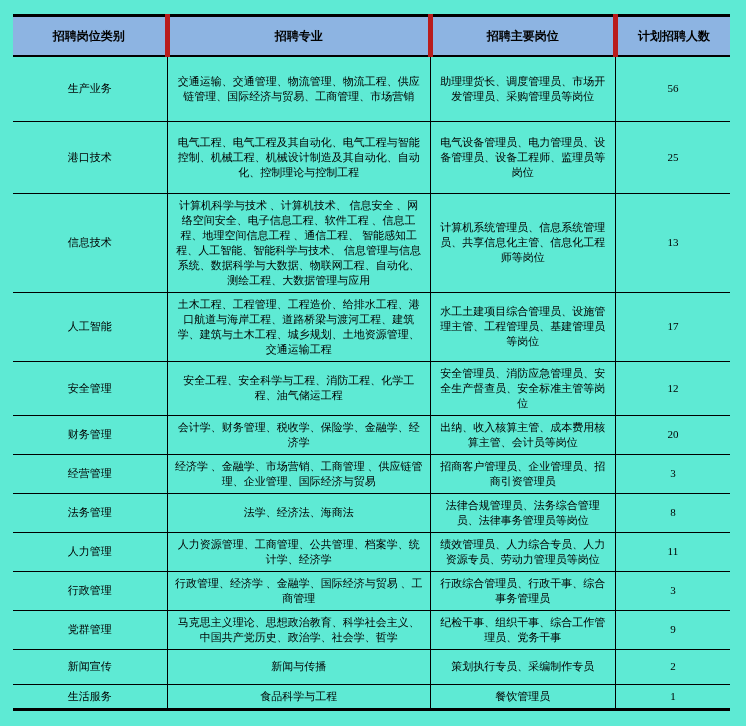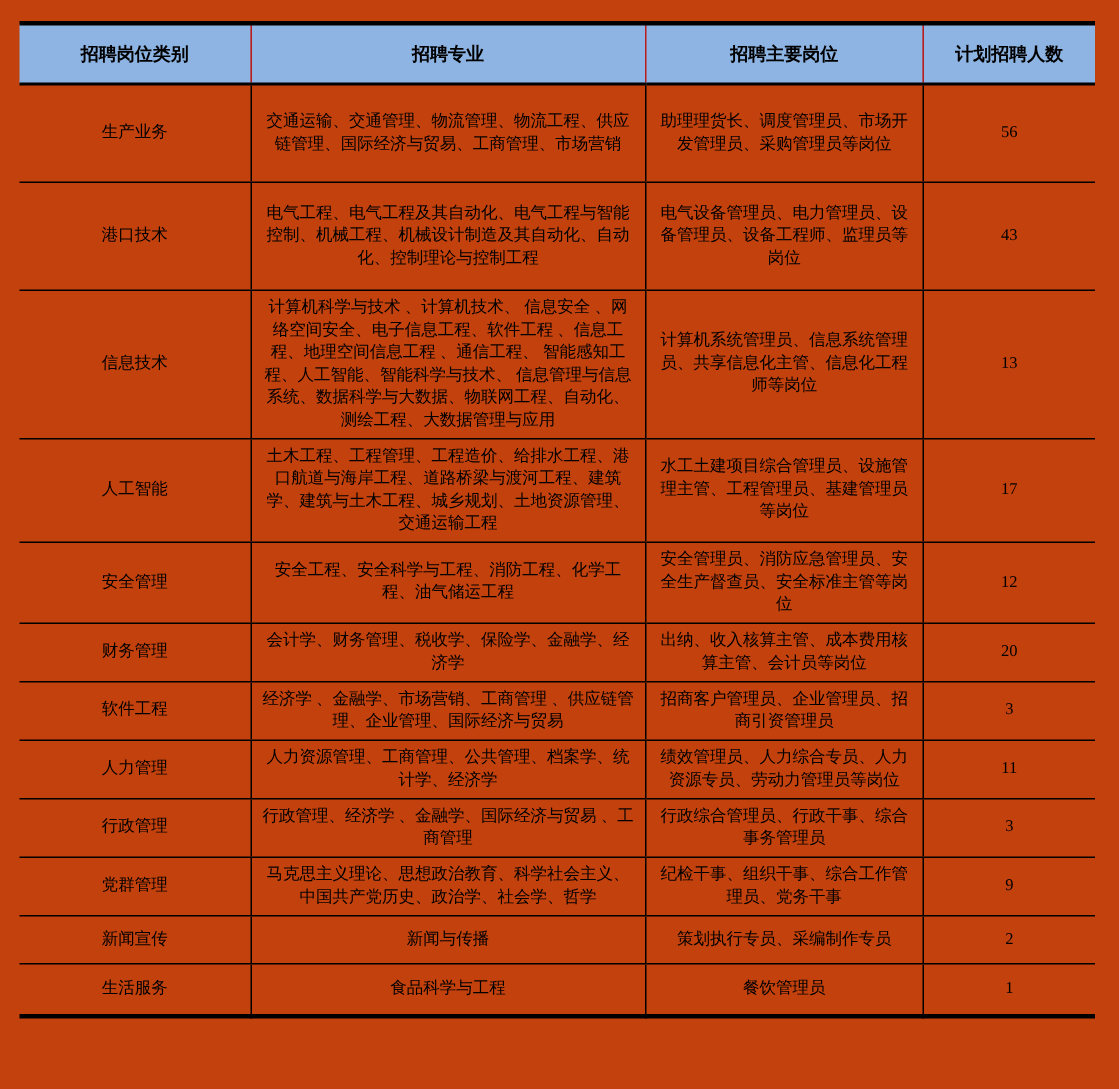--- a/index.html
+++ b/index.html
@@ -6,21 +6,21 @@
     margin: 0;
     padding: 0;
     background: #ffffff;
     font-family: "Liberation Serif", "DejaVu Serif", serif;
     color: #000000;
   }
   .page {
     position: relative;
     width: 746px;
     height: 726px;
-    background: #c2410c;
+    background: #5eead4;
     overflow: hidden;
   }
   .table-wrap {
     position: absolute;
     left: 13px;
     top: 14px;
     width: 717px;
   }
   table.recruit {
     width: 100%;
@@ -37,21 +37,21 @@
   th {
     background: #8DB4E2;
     font-weight: bold;
     font-size: 12px;
     height: 34px;
     text-align: center;
     vertical-align: middle;
     border-bottom: 2px solid #000;
     padding: 2px 4px;
   }
-  th + th { border-left: 1px solid #b91c1c; }
+  th + th { border-left: 5px solid #b91c1c; }
 
   tbody td {
     border-bottom: 1px solid #000;
     text-align: center;
     vertical-align: middle;
     font-size: 11px;
     line-height: 15px;
     padding: 4px 6px;
     word-break: break-all;
   }
@@ -97,21 +97,21 @@
         <tr>
           <td>生产业务</td>
           <td>交通运输、交通管理、物流管理、物流工程、供应链管理、国际经济与贸易、工商管理、市场营销</td>
           <td>助理理货长、调度管理员、市场开发管理员、采购管理员等岗位</td>
           <td>56</td>
         </tr>
         <tr>
           <td>港口技术</td>
           <td>电气工程、电气工程及其自动化、电气工程与智能控制、机械工程、机械设计制造及其自动化、自动化、控制理论与控制工程</td>
           <td>电气设备管理员、电力管理员、设备管理员、设备工程师、监理员等岗位</td>
-          <td>43</td>
+          <td>25</td>
         </tr>
         <tr>
           <td>信息技术</td>
           <td>计算机科学与技术 、计算机技术、 信息安全 、网络空间安全、电子信息工程、软件工程 、信息工程、地理空间信息工程 、通信工程、 智能感知工程、人工智能、智能科学与技术、 信息管理与信息系统、数据科学与大数据、物联网工程、自动化、测绘工程、大数据管理与应用</td>
           <td>计算机系统管理员、信息系统管理员、共享信息化主管、信息化工程师等岗位</td>
           <td>13</td>
         </tr>
         <tr>
           <td>人工智能</td>
           <td>土木工程、工程管理、工程造价、给排水工程、港口航道与海岸工程、道路桥梁与渡河工程、建筑学、建筑与土木工程、城乡规划、土地资源管理、交通运输工程</td>
@@ -124,24 +124,30 @@
           <td>安全管理员、消防应急管理员、安全生产督查员、安全标准主管等岗位</td>
           <td>12</td>
         </tr>
         <tr>
           <td>财务管理</td>
           <td>会计学、财务管理、税收学、保险学、金融学、经济学</td>
           <td>出纳、收入核算主管、成本费用核算主管、会计员等岗位</td>
           <td>20</td>
         </tr>
         <tr>
-          <td>软件工程</td>
+          <td>经营管理</td>
           <td>经济学 、金融学、市场营销、工商管理 、供应链管理、企业管理、国际经济与贸易</td>
           <td>招商客户管理员、企业管理员、招商引资管理员</td>
           <td>3</td>
+        </tr>
+        <tr>
+          <td>法务管理</td>
+          <td>法学、经济法、海商法</td>
+          <td>法律合规管理员、法务综合管理员、法律事务管理员等岗位</td>
+          <td>8</td>
         </tr>
         <tr>
           <td>人力管理</td>
           <td>人力资源管理、工商管理、公共管理、档案学、统计学、经济学</td>
           <td>绩效管理员、人力综合专员、人力资源专员、劳动力管理员等岗位</td>
           <td>11</td>
         </tr>
         <tr>
           <td>行政管理</td>
           <td>行政管理、经济学 、金融学、国际经济与贸易 、工商管理</td>

